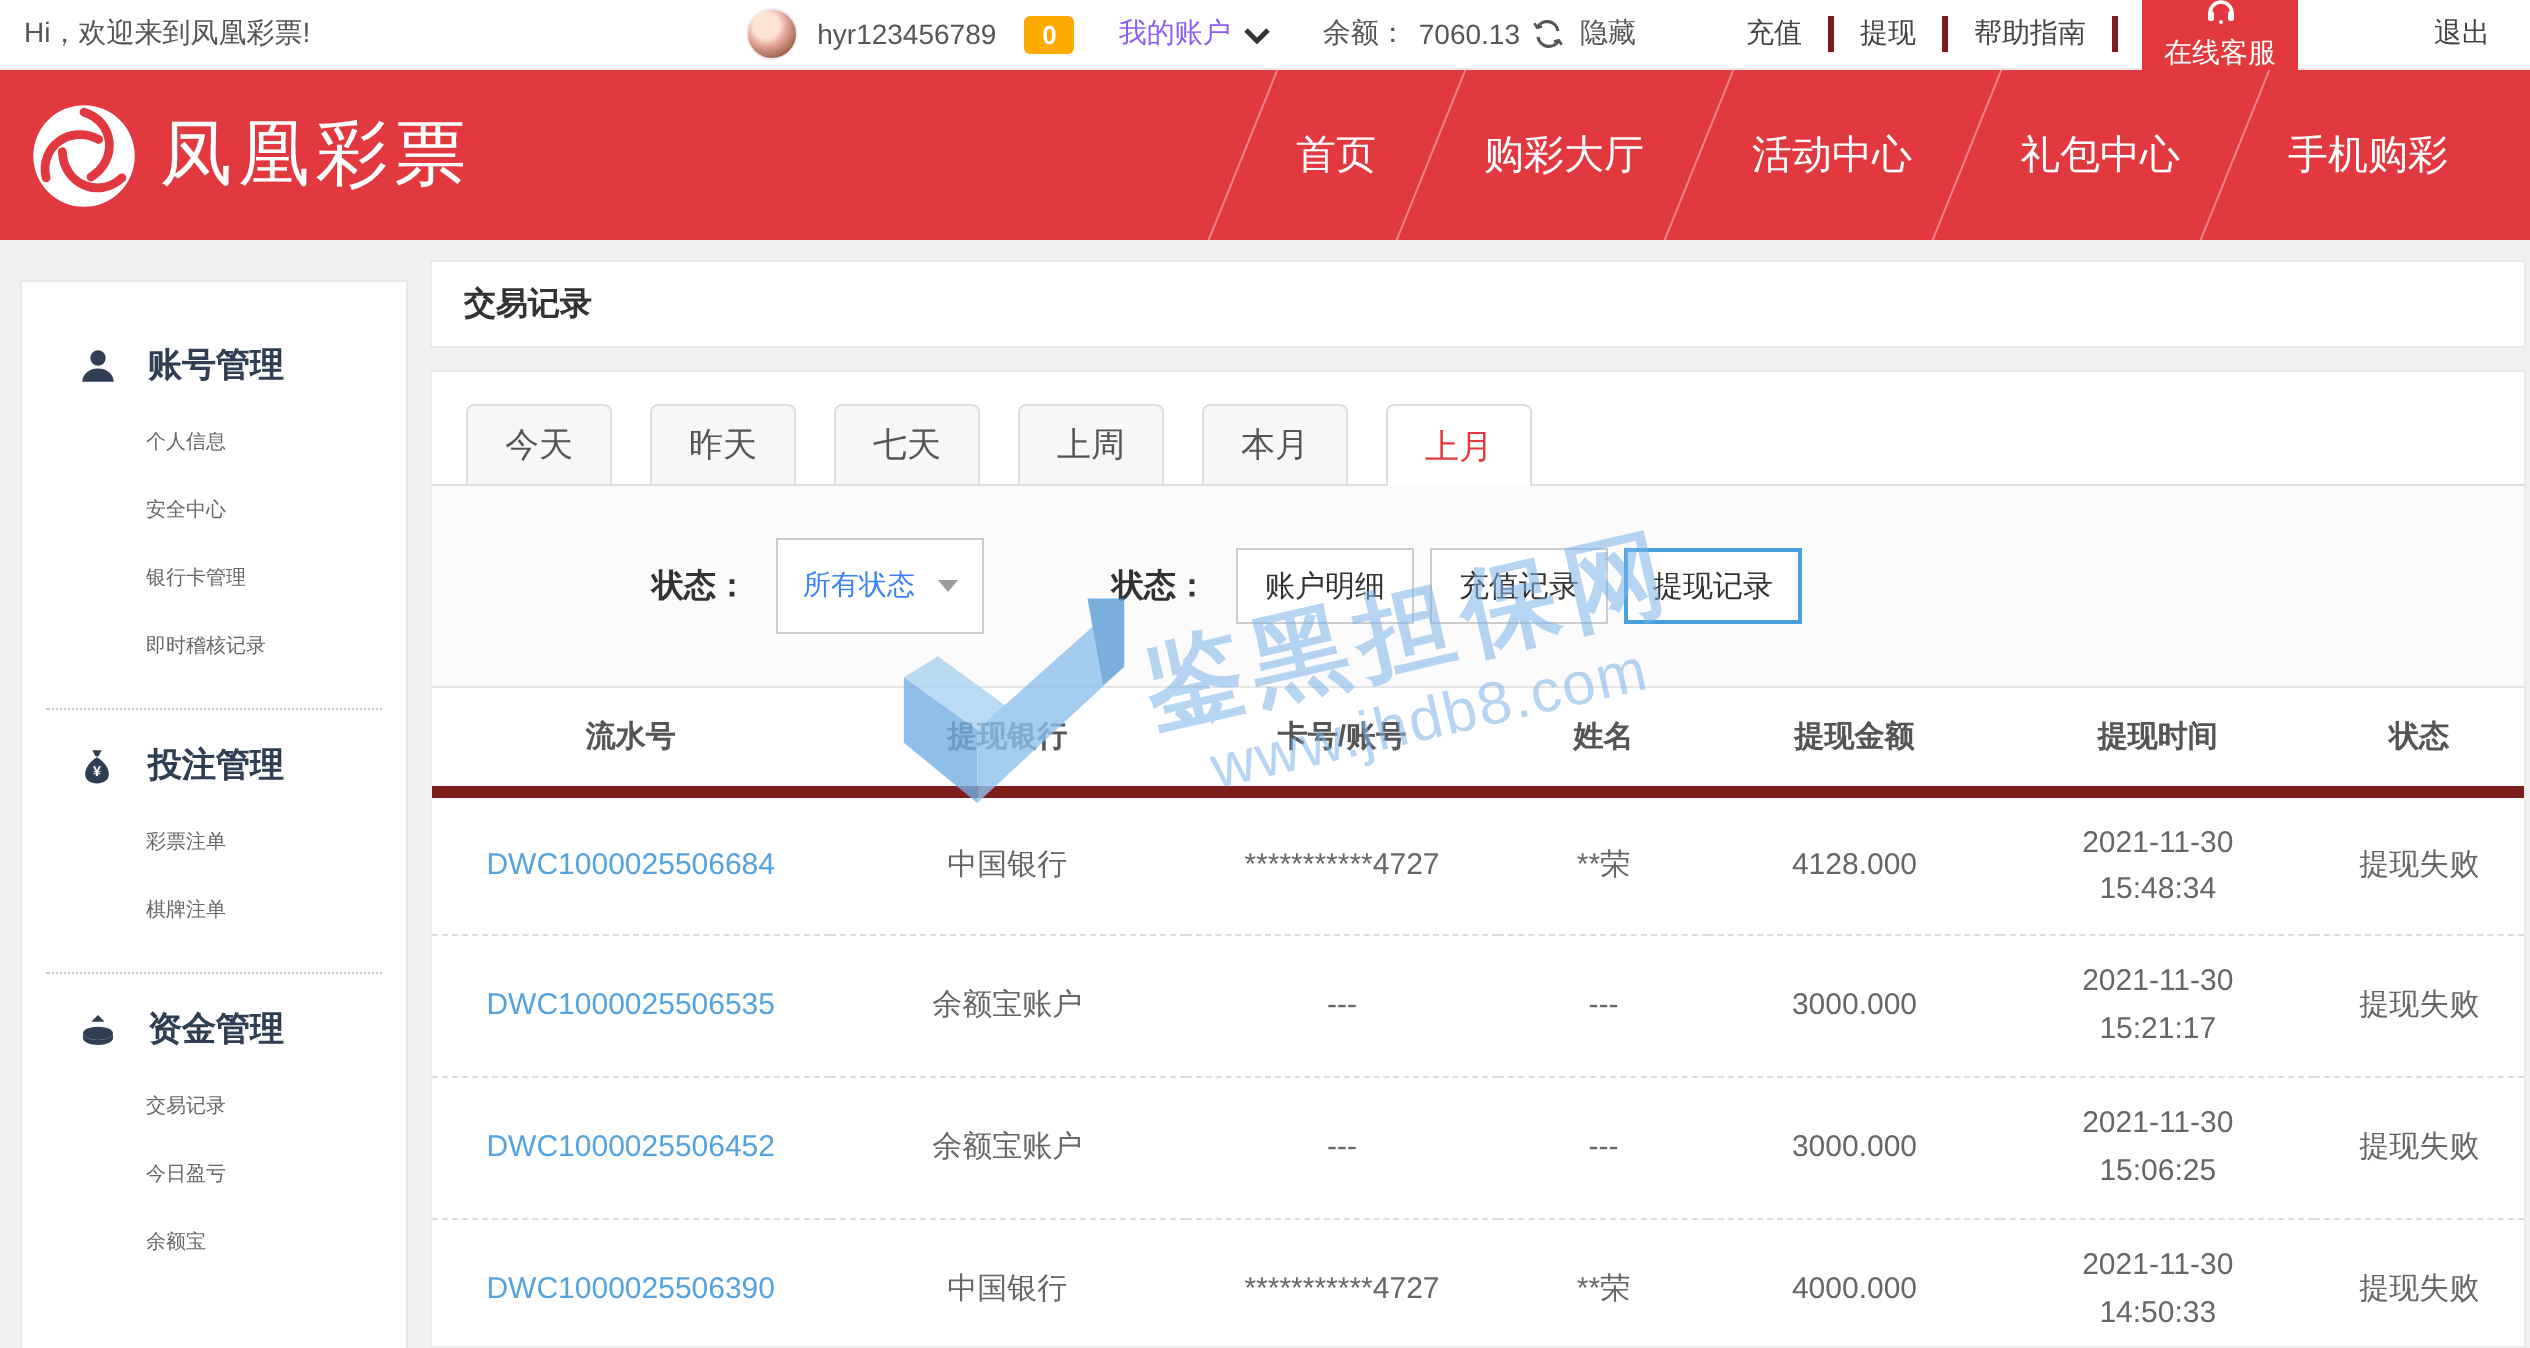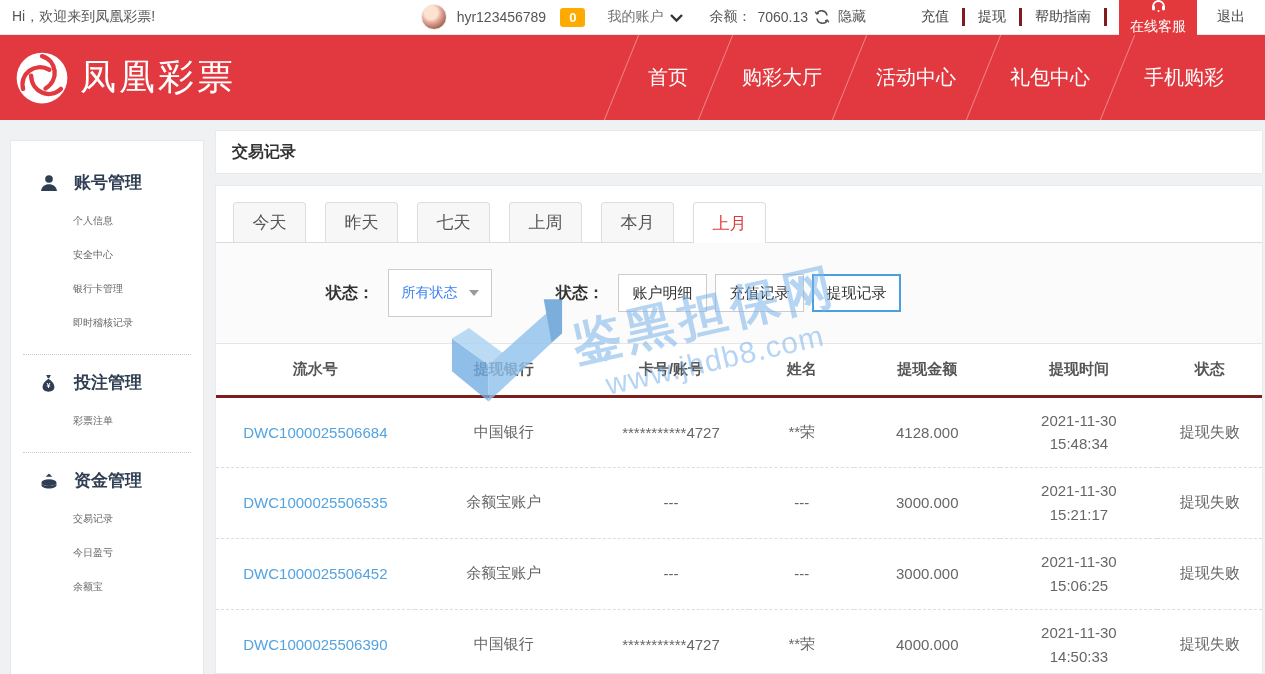--- a/index.html
+++ b/index.html
@@ -10,28 +10,28 @@
   
   .topbar { height:35px; background:#fff; border-bottom:1px solid #e8e8e8;
     display:flex; align-items:center; padding:0 12px; font-size:14px; color:#555; }
   .tb-welcome { margin-right:auto; }
   .avatar { width:26px; height:26px; border-radius:50%; flex:none;
     background:radial-gradient(circle at 38% 32%, #fbe3d0 0 30%, #e8a9a0 45%, #a2664e 75%, #7d4638);
     border:1px solid #eee; }
   .tb-user { margin-left:10px; color:#555; }
   .tb-badge { margin-left:14px; background:#ffaa00; color:#fff; font-weight:bold;
     padding:2px 9px; border-radius:3px; font-size:13px; }
-  .tb-account { margin-left:22px; display:flex; align-items:center; gap:7px; color:#737373; cursor:pointer; }
+  .tb-account { margin-left:22px; display:flex; align-items:center; gap:7px; color:#8b5cf6; cursor:pointer; }
   .tb-balance { margin-left:26px; display:flex; align-items:center; gap:6px; }
   .tb-hide { margin-left:2px; cursor:pointer; }
   .tb-links { margin-left:42px; display:flex; align-items:center; }
   .tb-link { padding:0 13px; border-right:3px solid #7f1d1d; cursor:pointer; color:#444; }
   .service-btn { margin:0 12px; background:#e4393c; color:#fff; border-radius:4px;
     padding:4px 11px; display:flex; align-items:center; gap:6px; cursor:pointer; font-size:14px;flex-direction:column; }
-  .tb-logout { padding:0 8px; cursor:pointer; color:#444; }
+  .tb-logout { padding:0 8px; cursor:pointer; color:#444;margin-left:48px; }
 
   
   .header { height:85px; background:#e2383f; display:flex; align-items:center;
     padding:0 14px; position:relative; overflow:hidden; }
   .brand { display:flex; align-items:center; gap:10px; }
   .brand-text { color:#fff; font-size:36px; font-weight:normal; letter-spacing:3px; }
   .nav { margin-left:auto; display:flex; align-self:stretch; }
   .nav-item { position:relative; color:#fff; font-size:20px; padding:0 27px;
     display:flex; align-items:center; cursor:pointer; }
   .nav-item::before { content:""; position:absolute; left:0; top:-8px; bottom:-8px;
@@ -73,21 +73,21 @@
   .caret { width:0; height:0; border-left:5px solid transparent;
     border-right:5px solid transparent; border-top:6px solid #9a9a9a; }
   .type-btn { margin-left:8px; min-width:89px; height:38px; background:#fff;
     border:1px solid #ccc; display:flex; align-items:center; justify-content:center;
     font-size:15px; color:#333; cursor:pointer; padding:0 10px; }
   .type-btn.first { margin-left:14px; }
   .type-btn.active { border:2px solid #4a9fe0; }
 
   table.records { width:100%; border-collapse:collapse; }
   .records th { height:52px; font-size:15px; color:#555; font-weight:bold;
-    border-bottom:3px solid #7f1d1d; text-align:center; }
+    border-bottom:6px solid #7f1d1d; text-align:center; }
   .records td { height:71px; text-align:center; font-size:15px; color:#666;
     border-bottom:1px dashed #ddd; }
   .id-link { color:#54a3e0; cursor:pointer; }
   .time-wrap { display:inline-block; width:92px; line-height:1.55; }
 
   
   .wm { position:absolute; pointer-events:none; z-index:6; }
   .wm-logo { left:222px; top:108px; width:138px; height:118px; opacity:.8; }
   .wm-textblock { left:322px; top:96px; width:340px; transform:rotate(-13deg);
     text-align:center; color:rgba(122,178,233,.55); }
@@ -195,20 +195,21 @@
         <svg width="19" height="20" viewBox="0 0 24 24" fill="#2f3e52">
           <path d="M9 2h6l-2.2 4h-1.6z"></path>
           <path d="M12 6.5c-5 3-7.5 7-7.5 10.7 0 3.8 3.3 5.8 7.5 5.8s7.5-2 7.5-5.8c0-3.7-2.5-7.7-7.5-10.7z"></path>
           <text x="12" y="18" text-anchor="middle" font-size="9" fill="#fff" font-weight="bold">¥</text>
         </svg>
       </span>
       <span>投注管理</span>
     </div>
     <div class="side-items">
       <div class="side-item">彩票注单</div>
+      <div class="side-item">棋牌注单</div>
     </div>
     <div class="side-divider"></div>
 
     <div class="side-title">
       <span class="sicon">
         <svg width="20" height="20" viewBox="0 0 24 24" fill="#2f3e52">
           <ellipse cx="12" cy="14" rx="9" ry="4"></ellipse>
           <path d="M3 14v3c0 2.2 4 4 9 4s9-1.8 9-4v-3c0 2.2-4 4-9 4s-9-1.8-9-4z"></path>
           <path d="M8 7l4-4 4 4z"></path>
         </svg>

